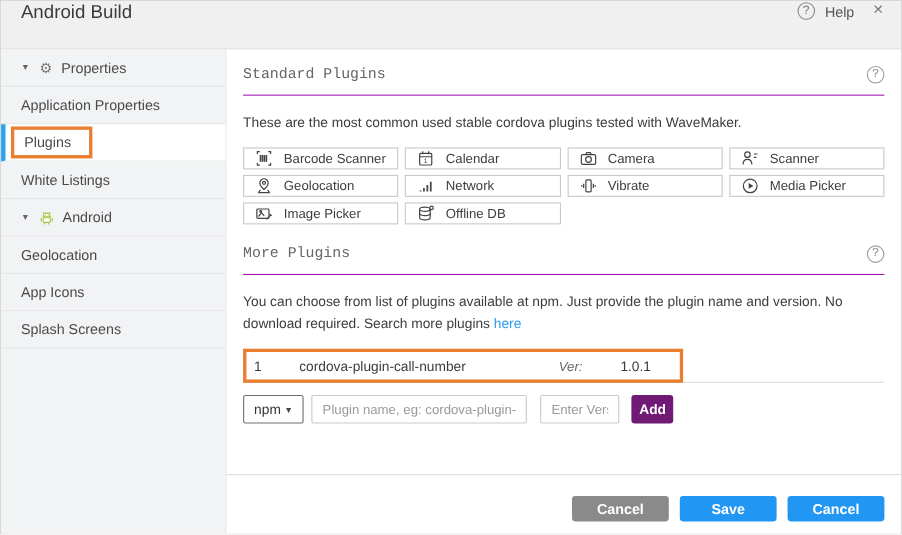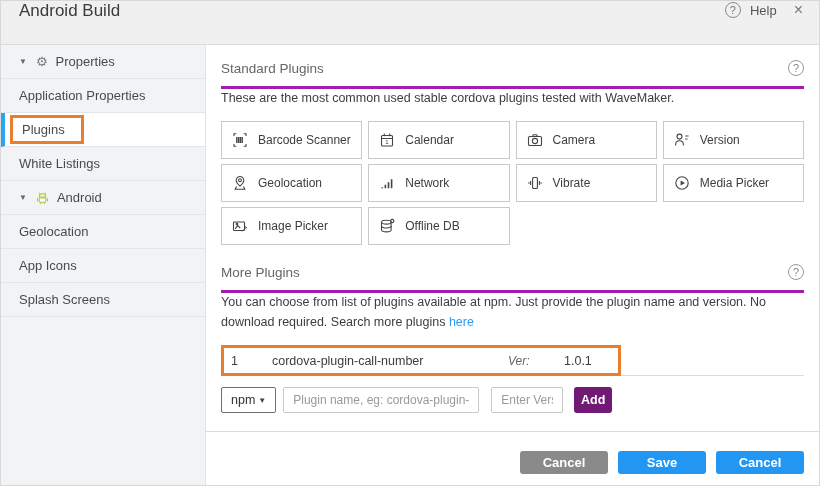--- a/index.html
+++ b/index.html
@@ -68,35 +68,37 @@
   
   .main {
     position: absolute; top: 44px; left: 205px; right: 0; bottom: 0;
     background: #fff;
     padding: 13px 15px 0 15px;
   }
   .section-head {
     display: flex; align-items: center; justify-content: space-between;
     color: #666; font-size: 13.5px;
     padding: 2px 0 10px 0;
-    border-bottom: 3px solid #a21caf;
+    border-bottom: 1px solid #a21caf;
+    margin-bottom: 15px;
+    font-family: Liberation Mono, monospace;
   }
   .section-head .qmark { border-color: #999; color: #888; cursor: pointer; }
   .desc { font-size: 12.5px; color: #3d3d3d; line-height: 1.55; margin-bottom: 13px; }
   .desc a { color: #2e9bf0; text-decoration: none; }
 
   .plugins-grid {
     display: grid;
     grid-template-columns: repeat(4, 1fr);
     gap: 5px 6px;
     margin-bottom: 17px;
   }
   .plugin-btn {
     display: flex; align-items: center; gap: 10px;
-    height: 38px;
+    height: 20px;
     background: #fff;
     border: 1px solid #c9c9c9;
     padding: 0 10px;
     font-size: 12px; color: #3d3d3d;
     cursor: pointer;
   }
   .plugin-btn svg { flex: none; }
 
   
   .plugin-row {
@@ -279,21 +281,21 @@
       </div>
 
       <div class="plugin-btn">
         <span>
           <svg width="16" height="16" viewBox="0 0 16 16" stroke="#444" fill="none" stroke-width="1.1">
             <circle cx="5.5" cy="4.6" r="2.5"></circle>
             <path d="M1.5 13.5 Q1.5 8.8 5.5 8.8 Q9.5 8.8 9.5 13.5"></path>
             <path d="M11.3 4 H14.6 M11.3 7 H13.6"></path>
           </svg>
         </span>
-        <span>Version</span>
+        <span>Scanner</span>
       </div>
 
       <div class="plugin-btn">
         <span>
           <svg width="16" height="16" viewBox="0 0 16 16" stroke="#444" fill="none" stroke-width="1.1">
             <path d="M8 1.5 C5.9 1.5 4.2 3.2 4.2 5.3 C4.2 7.9 8 11.2 8 11.2 C8 11.2 11.8 7.9 11.8 5.3 C11.8 3.2 10.1 1.5 8 1.5 Z"></path>
             <circle cx="8" cy="5.2" r="1.4"></circle>
             <path d="M4.6 11.6 L3.2 14.2 H12.8 L11.4 11.6"></path>
           </svg>
         </span>

